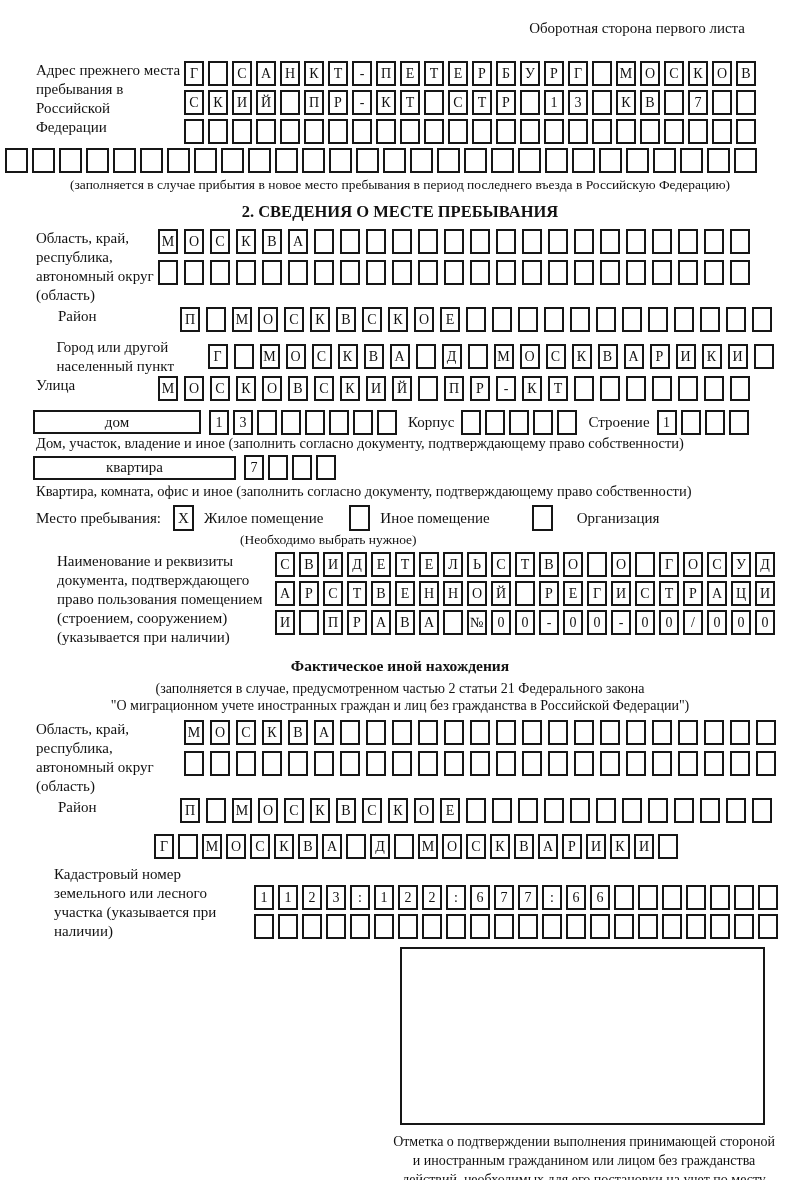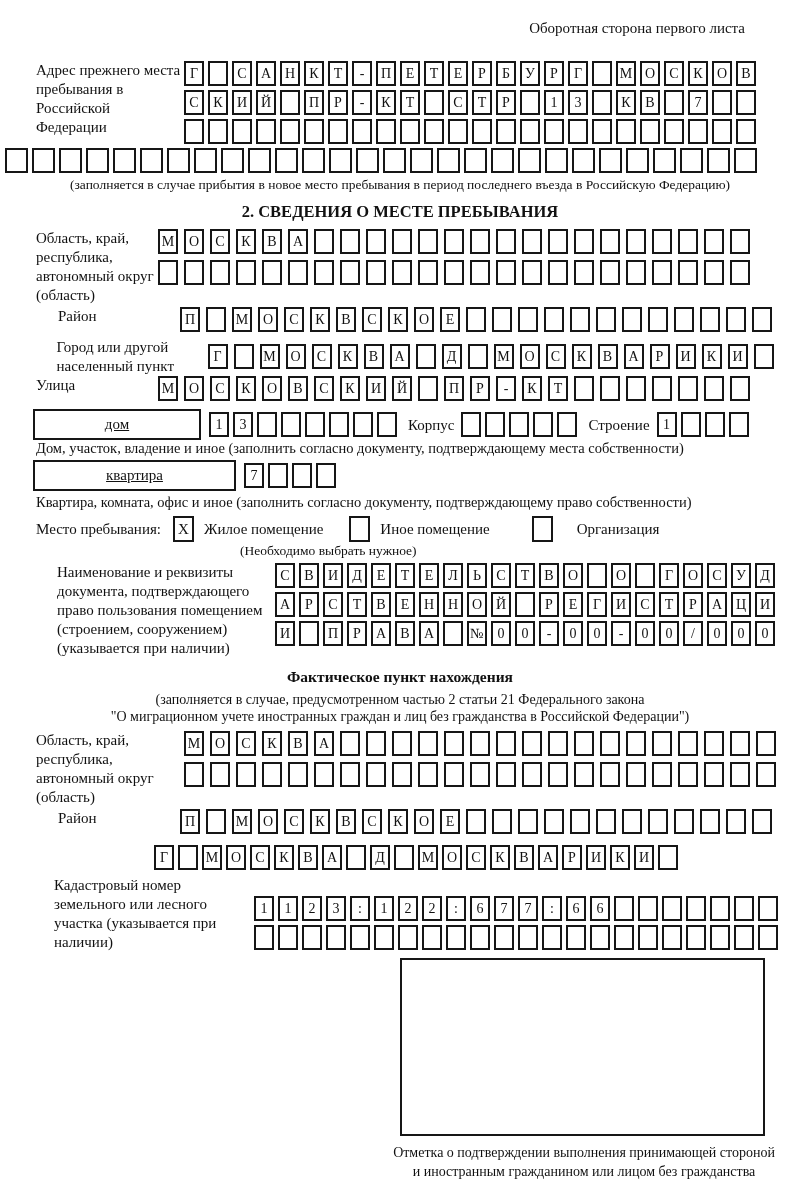--- a/index.html
+++ b/index.html
@@ -18,22 +18,22 @@
 
   .frow{display:flex;align-items:flex-start;margin-left:36px;}
   .label{font-size:15px;line-height:19px;flex-shrink:0;}
   .w148{width:148px;} .w122{width:122px;} .w151{width:151px;} .w200{width:200px;} .w218{width:218px;}
 
   .note-c{text-align:center;font-size:13.5px;margin:1px 10px 0 10px;}
   .note-l{margin:0 0 3px 36px;font-size:14.5px;}
   .sec-title{text-align:center;font-weight:bold;font-size:16.5px;margin:9px 0 7px 0;}
   .fact-title{text-align:center;font-weight:bold;font-size:15.5px;margin:10px 0 6px 0;}
 
-  .labelbox{box-sizing:border-box;border:2px solid #161616;height:31px;display:flex;align-items:center;
-            justify-content:center;font-size:15px;flex-shrink:0;text-decoration:underline;}
+  .labelbox{box-sizing:border-box;border:2px solid #161616;height:24px;display:flex;align-items:center;
+            justify-content:center;font-size:15px;flex-shrink:0;}
   .dom-box{width:168px;margin-right:8px;}
   .kvartira-box{width:203px;margin-right:8px;}
   .inline-lbl{font-size:15px;line-height:26px;margin:0 7px;text-align:center;}
 
   .mesto-row{display:flex;align-items:center;margin:5px 0 1px 36px;}
   .checkbox{box-sizing:border-box;display:inline-block;width:21px;height:26px;border:2px solid #161616;
             text-align:center;line-height:23px;font-size:15px;}
   .mesto-row .opt-label{margin:0 14px 0 10px;}
   .mesto-note{margin:0 0 4px 240px;font-size:13.5px;}
 
@@ -87,21 +87,21 @@
   </div>
 
   <div class="frow mt4" style="margin-left:33px;align-items:center;">
     <div class="labelbox dom-box">дом</div>
     <div class="cellrow" style="margin-bottom:0;"><span class="cell">1</span><span class="cell">3</span><span class="cell"></span><span class="cell"></span><span class="cell"></span><span class="cell"></span><span class="cell"></span><span class="cell"></span></div>
     <span class="inline-lbl">Корпус</span>
     <div class="cellrow" style="margin-bottom:0;"><span class="cell"></span><span class="cell"></span><span class="cell"></span><span class="cell"></span><span class="cell"></span></div>
     <span class="inline-lbl">Строение</span>
     <div class="cellrow" style="margin-bottom:0;"><span class="cell">1</span><span class="cell"></span><span class="cell"></span><span class="cell"></span></div>
   </div>
-  <div class="note-l">Дом, участок, владение и иное (заполнить согласно документу, подтверждающему места собственности)</div>
+  <div class="note-l">Дом, участок, владение и иное (заполнить согласно документу, подтверждающему право собственности)</div>
 
   <div class="frow" style="margin-left:33px;align-items:center;">
     <div class="labelbox kvartira-box">квартира</div>
     <div class="cellrow" style="margin-bottom:0;"><span class="cell">7</span><span class="cell"></span><span class="cell"></span><span class="cell"></span></div>
   </div>
   <div class="note-l" style="margin-top:3px;">Квартира, комната, офис и иное (заполнить согласно документу, подтверждающему право собственности)</div>
 
   <div class="mesto-row">
     <span class="label" style="margin-right:12px;">Место пребывания:</span>
     <span class="checkbox">X</span>
@@ -115,21 +115,21 @@
 
   <div class="frow mt2">
     <div class="label w218">Наименование и реквизиты документа, подтверждающего право пользования помещением (строением, сооружением) (указывается при наличии)</div>
     <div class="rows-col">
       <div class="cellrow"><span class="cell">С</span><span class="cell">В</span><span class="cell">И</span><span class="cell">Д</span><span class="cell">Е</span><span class="cell">Т</span><span class="cell">Е</span><span class="cell">Л</span><span class="cell">Ь</span><span class="cell">С</span><span class="cell">Т</span><span class="cell">В</span><span class="cell">О</span><span class="cell"></span><span class="cell">О</span><span class="cell"></span><span class="cell">Г</span><span class="cell">О</span><span class="cell">С</span><span class="cell">У</span><span class="cell">Д</span></div>
       <div class="cellrow"><span class="cell">А</span><span class="cell">Р</span><span class="cell">С</span><span class="cell">Т</span><span class="cell">В</span><span class="cell">Е</span><span class="cell">Н</span><span class="cell">Н</span><span class="cell">О</span><span class="cell">Й</span><span class="cell"></span><span class="cell">Р</span><span class="cell">Е</span><span class="cell">Г</span><span class="cell">И</span><span class="cell">С</span><span class="cell">Т</span><span class="cell">Р</span><span class="cell">А</span><span class="cell">Ц</span><span class="cell">И</span></div>
       <div class="cellrow"><span class="cell">И</span><span class="cell"></span><span class="cell">П</span><span class="cell">Р</span><span class="cell">А</span><span class="cell">В</span><span class="cell">А</span><span class="cell"></span><span class="cell">№</span><span class="cell">0</span><span class="cell">0</span><span class="cell">-</span><span class="cell">0</span><span class="cell">0</span><span class="cell">-</span><span class="cell">0</span><span class="cell">0</span><span class="cell">/</span><span class="cell">0</span><span class="cell">0</span><span class="cell">0</span></div>
     </div>
   </div>
 
-  <div class="fact-title">Фактическое пункт нахождения</div>
+  <div class="fact-title">Фактическое иной нахождения</div>
   <div class="note-c" style="font-size:14px;">(заполняется в случае, предусмотренном частью 2 статьи 21 Федерального закона</div>
   <div class="note-c" style="font-size:14px;margin-bottom:6px;">"О миграционном учете иностранных граждан и лиц без гражданства в Российской Федерации")</div>
 
   <div class="frow">
     <div class="label w148">Область, край, республика, автономный округ (область)</div>
     <div class="rows-col">
       <div class="cellrow g5 sp"><span class="cell">М</span><span class="cell">О</span><span class="cell">С</span><span class="cell">К</span><span class="cell">В</span><span class="cell">А</span><span class="cell"></span><span class="cell"></span><span class="cell"></span><span class="cell"></span><span class="cell"></span><span class="cell"></span><span class="cell"></span><span class="cell"></span><span class="cell"></span><span class="cell"></span><span class="cell"></span><span class="cell"></span><span class="cell"></span><span class="cell"></span><span class="cell"></span><span class="cell"></span><span class="cell"></span></div>
       <div class="cellrow g5"><span class="cell"></span><span class="cell"></span><span class="cell"></span><span class="cell"></span><span class="cell"></span><span class="cell"></span><span class="cell"></span><span class="cell"></span><span class="cell"></span><span class="cell"></span><span class="cell"></span><span class="cell"></span><span class="cell"></span><span class="cell"></span><span class="cell"></span><span class="cell"></span><span class="cell"></span><span class="cell"></span><span class="cell"></span><span class="cell"></span><span class="cell"></span><span class="cell"></span><span class="cell"></span></div>
     </div>
   </div>

